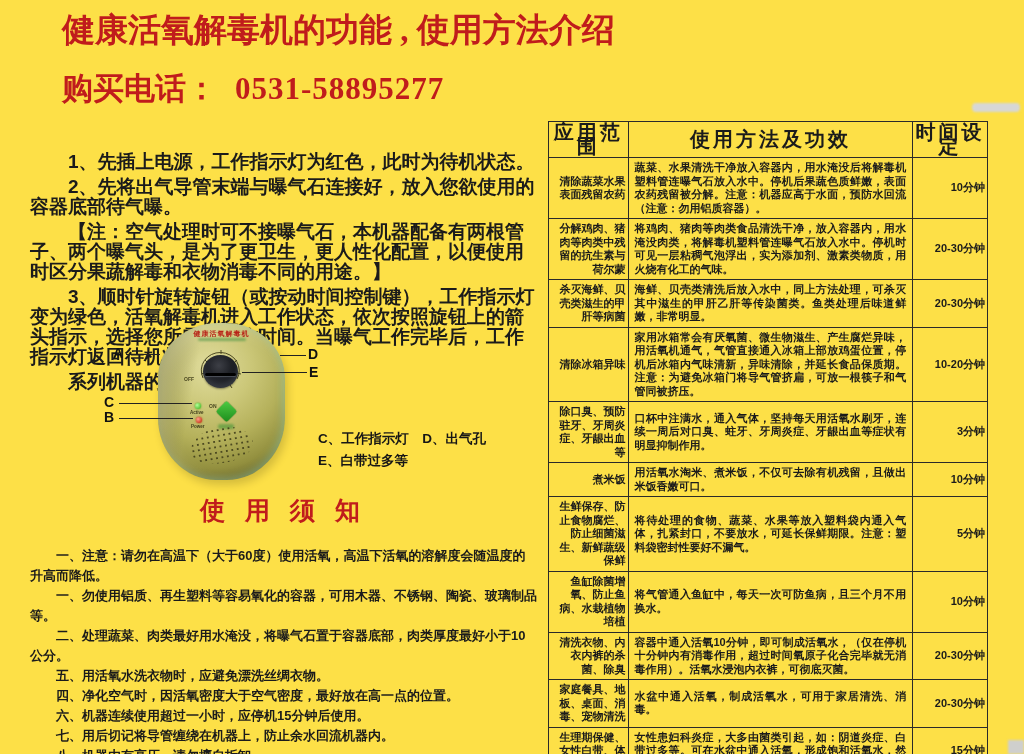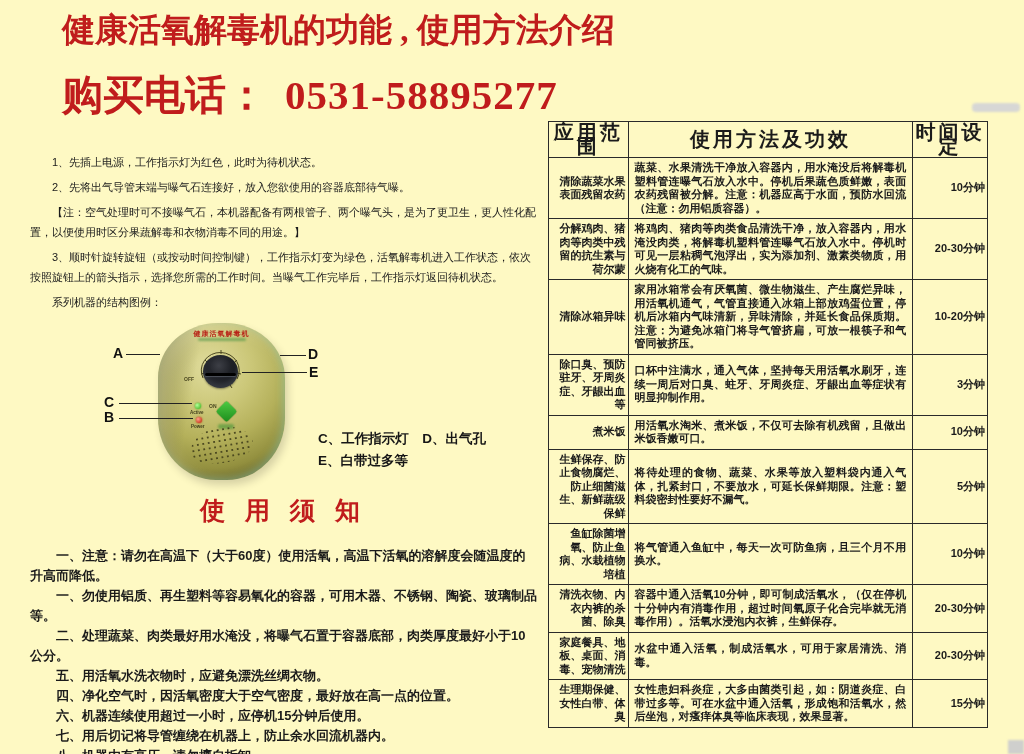--- a/index.html
+++ b/index.html
@@ -1,32 +1,32 @@
 <!DOCTYPE html>
 <html><head>
 <meta charset="utf-8">
 <style>
   html,body{margin:0;padding:0;background:#e8e8e8;}
-  .page{position:relative;width:1024px;height:754px;background:#fef9c3;overflow:hidden;
+  .page{position:relative;width:1024px;height:754px;background:#fde047;overflow:hidden;
         font-family:"Liberation Sans","DejaVu Sans",sans-serif;color:#1b1b1b;}
   
   .main-title{position:absolute;left:62px;top:8px;width:600px;
     font-family:"Liberation Serif","DejaVu Serif",serif;
     font-size:33px;font-weight:700;color:#c01c1c;white-space:nowrap;}
   .phone-line{position:absolute;left:62px;top:68px;
     font-family:"Liberation Serif","DejaVu Serif",serif;
-    font-size:41px;font-weight:700;color:#c01c1c;white-space:nowrap;text-align:center;}
+    font-size:31px;font-weight:700;color:#c01c1c;white-space:nowrap;text-align:center;}
   .phone-line .num{margin-left:18px;letter-spacing:1px;}
   .op-heading{position:absolute;left:30px;top:114px;width:460px;text-align:center;
     font-size:19px;font-weight:700;color:#c01c1c;letter-spacing:8px;text-indent:8px;}
   .notice-heading{position:absolute;left:30px;top:494px;width:500px;text-align:center;
     font-size:25px;font-weight:700;color:#c01c1c;letter-spacing:20px;text-indent:20px;}
   
   .intro{position:absolute;left:30px;top:152px;width:508px;
-    font-size:11px;line-height:20px;font-weight:400;}
+    font-size:19px;line-height:20px;font-weight:700;}
   .intro p{margin:0 0 5px 0;text-indent:2em;}
   .notes{position:absolute;left:30px;top:546px;width:508px;
     font-size:13px;line-height:20px;font-weight:700;}
   .notes div{text-indent:2em;}
   
   .device-wrap{position:absolute;left:60px;top:318px;width:430px;height:176px;}
   .device-body{position:absolute;left:98px;top:5px;width:127px;height:157px;
     border-radius:60px 60px 58px 58px / 55px 55px 62px 62px;
     background:
       linear-gradient(100deg, rgba(86,84,38,.50), rgba(86,84,38,0) 30%),
@@ -186,20 +186,25 @@
         <td class="scope">清除蔬菜水果表面残留农药</td>
         <td class="method">蔬菜、水果清洗干净放入容器内，用水淹没后将解毒机塑料管连曝气石放入水中。停机后果蔬色质鲜嫩，表面农药残留被分解。注意：机器应高于水面，预防水回流（注意：勿用铝质容器）。</td>
         <td class="time">10分钟</td>
       </tr>
       <tr>
         <td class="scope">分解鸡肉、猪肉等肉类中残留的抗生素与荷尔蒙</td>
         <td class="method">将鸡肉、猪肉等肉类食品清洗干净，放入容器内，用水淹没肉类，将解毒机塑料管连曝气石放入水中。停机时可见一层粘稠气泡浮出，实为添加剂、激素类物质，用火烧有化工的气味。</td>
         <td class="time">20-30分钟</td>
       </tr>
       <tr>
+        <td class="scope">杀灭海鲜、贝壳类滋生的甲肝等病菌</td>
+        <td class="method">海鲜、贝壳类清洗后放入水中，同上方法处理，可杀灭其中滋生的甲肝乙肝等传染菌类。鱼类处理后味道鲜嫩，非常明显。</td>
+        <td class="time">20-30分钟</td>
+      </tr>
+      <tr>
         <td class="scope">清除冰箱异味</td>
         <td class="method">家用冰箱常会有厌氧菌、微生物滋生、产生腐烂异味，用活氧机通气，气管直接通入冰箱上部放鸡蛋位置，停机后冰箱内气味清新，异味清除，并延长食品保质期。注意：为避免冰箱门将导气管挤扁，可放一根筷子和气管同被挤压。</td>
         <td class="time">10-20分钟</td>
       </tr>
       <tr>
         <td class="scope">除口臭、预防驻牙、牙周炎症、牙龈出血等</td>
         <td class="method">口杯中注满水，通入气体，坚持每天用活氧水刷牙，连续一周后对口臭、蛀牙、牙周炎症、牙龈出血等症状有明显抑制作用。</td>
         <td class="time">3分钟</td>
       </tr>
       <tr>
@@ -212,21 +217,21 @@
         <td class="method">将待处理的食物、蔬菜、水果等放入塑料袋内通入气体，扎紧封口，不要放水，可延长保鲜期限。注意：塑料袋密封性要好不漏气。</td>
         <td class="time">5分钟</td>
       </tr>
       <tr>
         <td class="scope">鱼缸除菌增氧、防止鱼病、水栽植物培植</td>
         <td class="method">将气管通入鱼缸中，每天一次可防鱼病，且三个月不用换水。</td>
         <td class="time">10分钟</td>
       </tr>
       <tr>
         <td class="scope">清洗衣物、内衣内裤的杀菌、除臭</td>
-        <td class="method">容器中通入活氧10分钟，即可制成活氧水，（仅在停机十分钟内有消毒作用，超过时间氧原子化合完毕就无消毒作用）。活氧水浸泡内衣裤，生鲜保存。</td>
+        <td class="method">容器中通入活氧10分钟，即可制成活氧水，（仅在停机十分钟内有消毒作用，超过时间氧原子化合完毕就无消毒作用）。活氧水浸泡内衣裤，可彻底灭菌。</td>
         <td class="time">20-30分钟</td>
       </tr>
       <tr>
         <td class="scope">家庭餐具、地板、桌面、消毒、宠物清洗</td>
         <td class="method">水盆中通入活氧，制成活氧水，可用于家居清洗、消毒。</td>
         <td class="time">20-30分钟</td>
       </tr>
       <tr>
         <td class="scope">生理期保健、女性白带、体臭</td>
         <td class="method">女性患妇科炎症，大多由菌类引起，如：阴道炎症、白带过多等。可在水盆中通入活氧，形成饱和活氧水，然后坐泡，对瘙痒体臭等临床表现，效果显著。</td>

